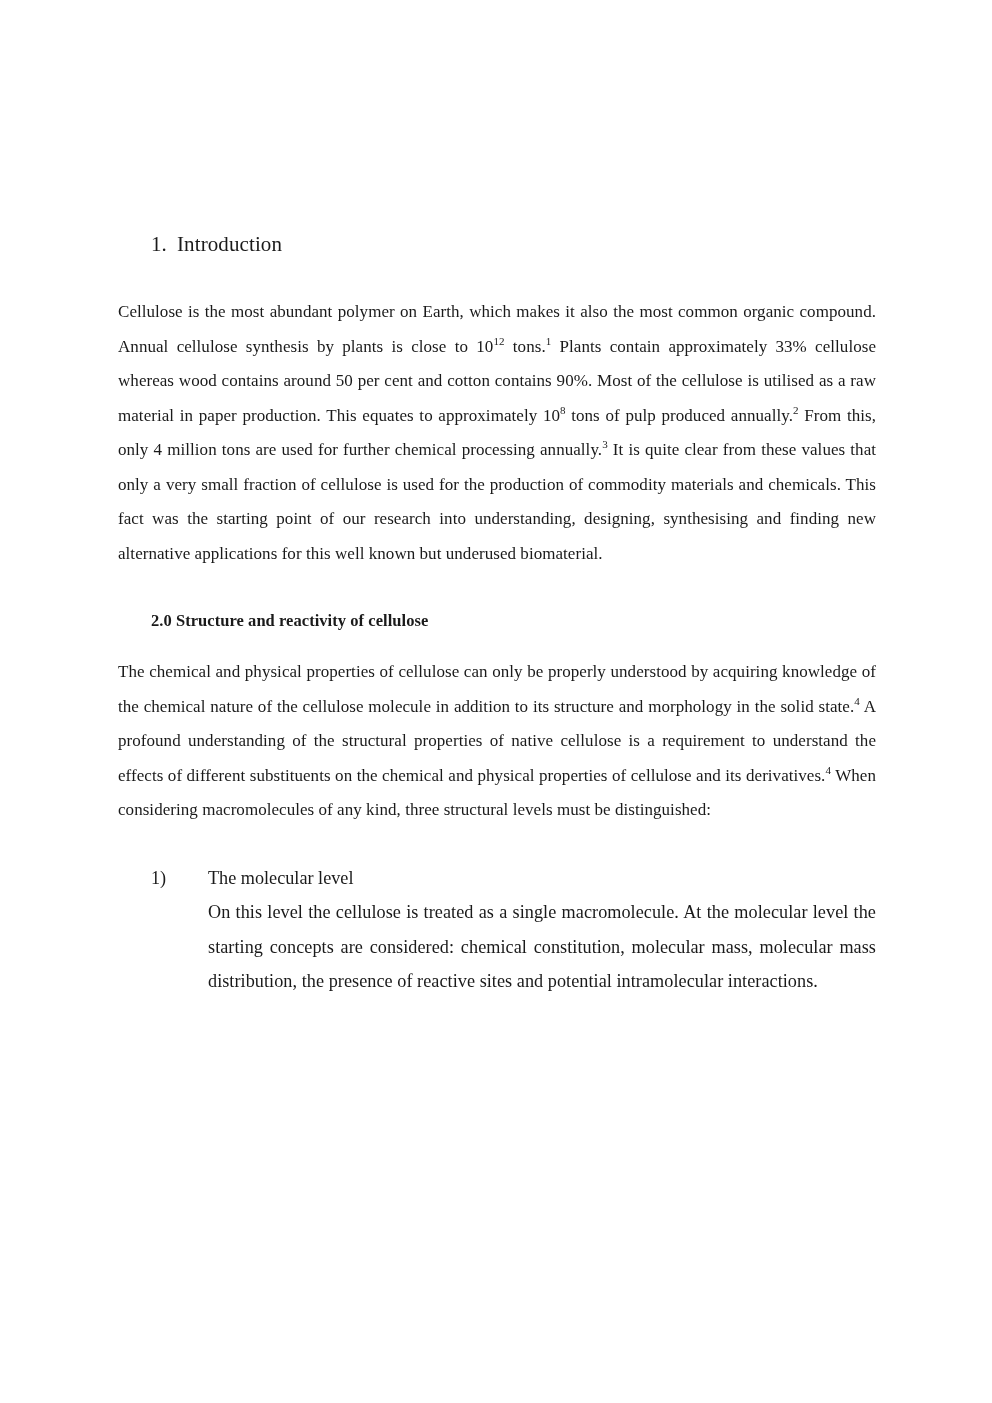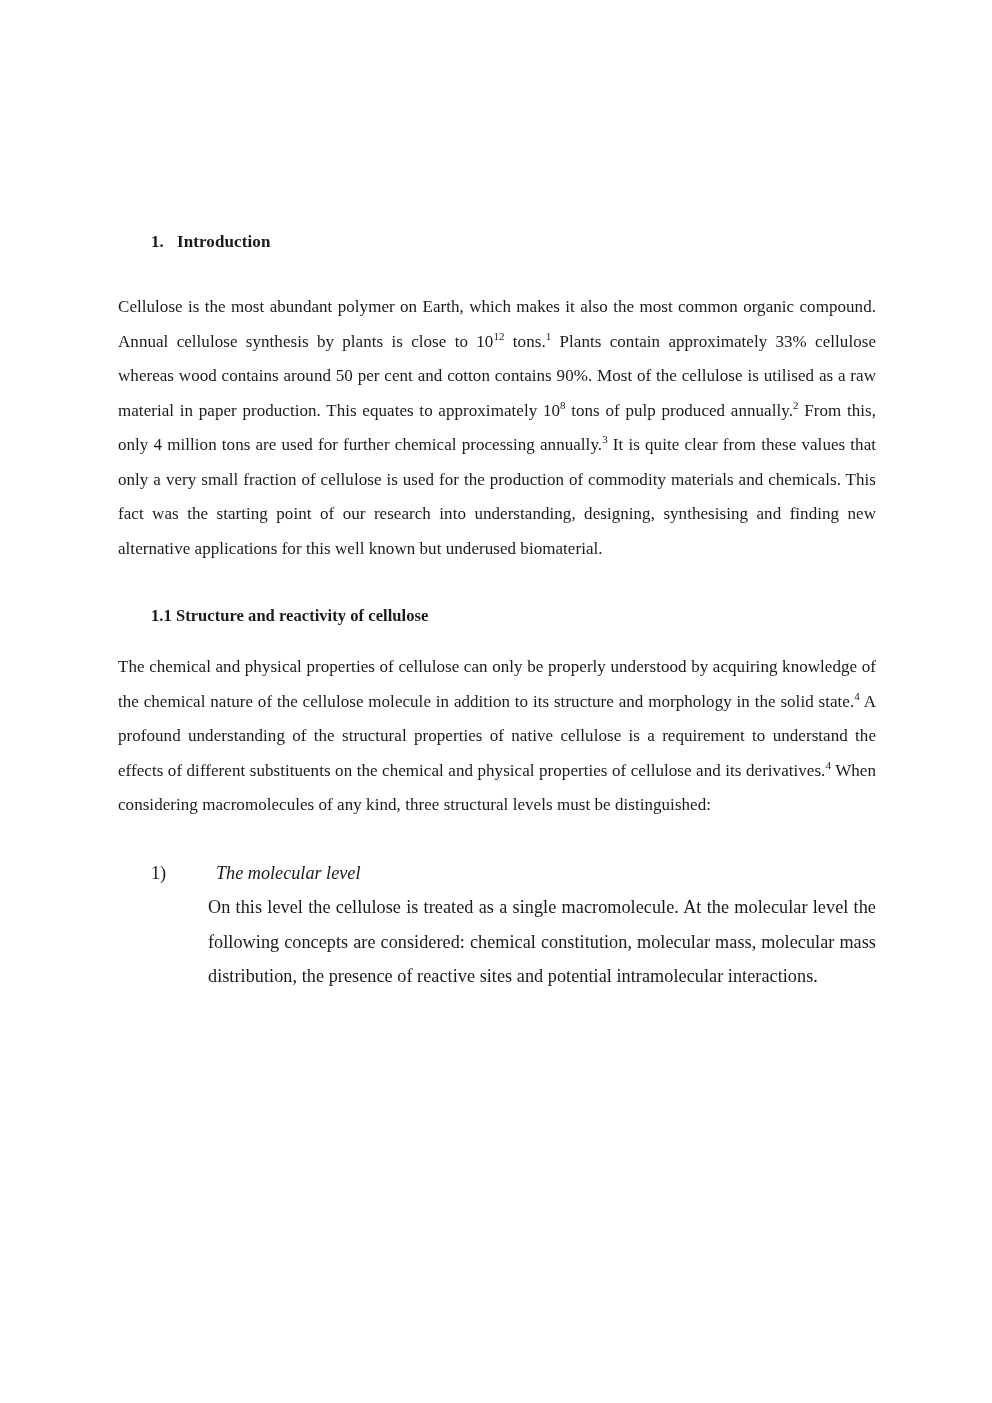--- a/index.html
+++ b/index.html
@@ -21,22 +21,22 @@
     box-sizing: border-box;
     padding: 0;
   }
   .content {
     position: absolute;
     left: 118px;
     top: 232px;
     width: 758px;
   }
   h1.section-heading {
-    font-size: 17px;
-    font-weight: bold;
+    font-size: 21px;
+    font-weight: normal;
     margin: 0 0 38px 0;
     padding-left: 33px;
     letter-spacing: 0.1px;
   }
   h1.section-heading .num {
     display: inline-block;
     width: 26px;
   }
   h2.subsection-heading {
     font-size: 16.5px;
@@ -71,22 +71,20 @@
   ol.level-list > li .marker {
     position: absolute;
     left: 0;
     top: 0;
     font-size: 18.2px;
     line-height: 34.5px;
   }
   .item-title {
     font-size: 18.2px;
     line-height: 34.5px;
-    font-style: italic;
-    margin-left: 8px;
   }
   .item-body {
     font-size: 18.2px;
     line-height: 34.5px;
     text-align: justify;
     margin: 0;
     letter-spacing: 0.05px;
   }
 </style>
 </head>
@@ -94,26 +92,26 @@
 
 <div class="page">
   <div class="content">
 
     <h1 class="section-heading">
       <span class="num">1.</span><span>Introduction</span>
     </h1>
 
     <p class="body-par"><span>Cellulose is the most abundant polymer on Earth, which makes it also the most common organic compound. Annual cellulose synthesis by plants is close to 10</span><sup>12</sup><span> tons.</span><sup>1</sup><span> Plants contain approximately 33% cellulose whereas wood contains around 50 per cent and cotton contains 90%. Most of the cellulose is utilised as a raw material in paper production. This equates to approximately 10</span><sup>8</sup><span> tons of pulp produced annually.</span><sup>2</sup><span> From this, only 4 million tons are used for further chemical processing annually.</span><sup>3</sup><span> It is quite clear from these values that only a very small fraction of cellulose is used for the production of commodity materials and chemicals. This fact was the starting point of our research into understanding, designing, synthesising and finding new alternative applications for this well known but underused biomaterial.</span></p>
 
-    <h2 class="subsection-heading">1.1 Structure and reactivity of cellulose</h2>
+    <h2 class="subsection-heading">2.0 Structure and reactivity of cellulose</h2>
 
     <p class="body-par"><span>The chemical and physical properties of cellulose can only be properly understood by acquiring knowledge of the chemical nature of the cellulose molecule in addition to its structure and morphology in the solid state.</span><sup>4</sup><span> A profound understanding of the structural properties of native cellulose is a requirement to understand the effects of different substituents on the chemical and physical properties of cellulose and its derivatives.</span><sup>4</sup><span> When considering macromolecules of any kind, three structural levels must be distinguished:</span></p>
 
     <ol class="level-list">
       <li>
         <span class="marker">1)</span>
         <div class="item-title">The molecular level</div>
-        <p class="item-body">On this level the cellulose is treated as a single macromolecule. At the molecular level the following concepts are considered: chemical constitution, molecular mass, molecular mass distribution, the presence of reactive sites and potential intramolecular interactions.</p>
+        <p class="item-body">On this level the cellulose is treated as a single macromolecule. At the molecular level the starting concepts are considered: chemical constitution, molecular mass, molecular mass distribution, the presence of reactive sites and potential intramolecular interactions.</p>
       </li>
     </ol>
 
   </div>
 </div>
 
 </body></html>

